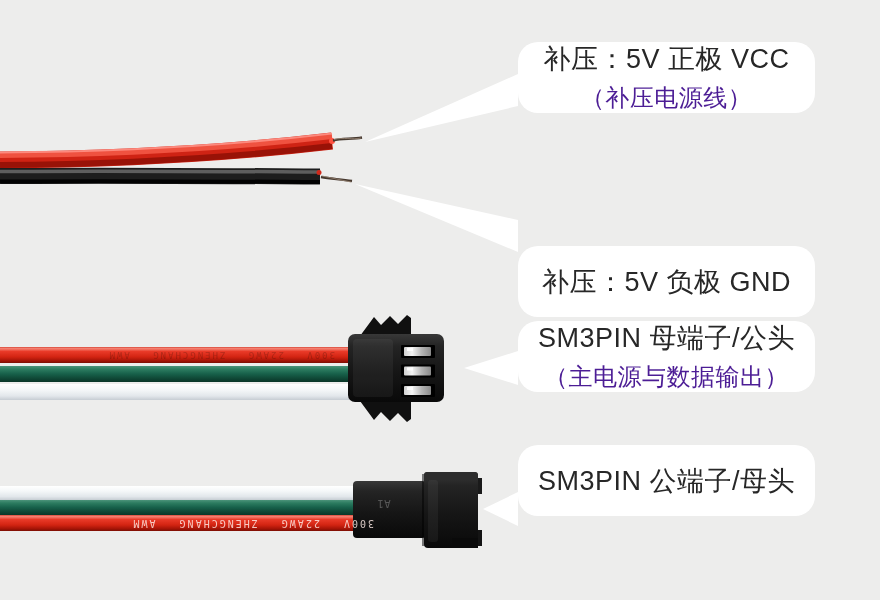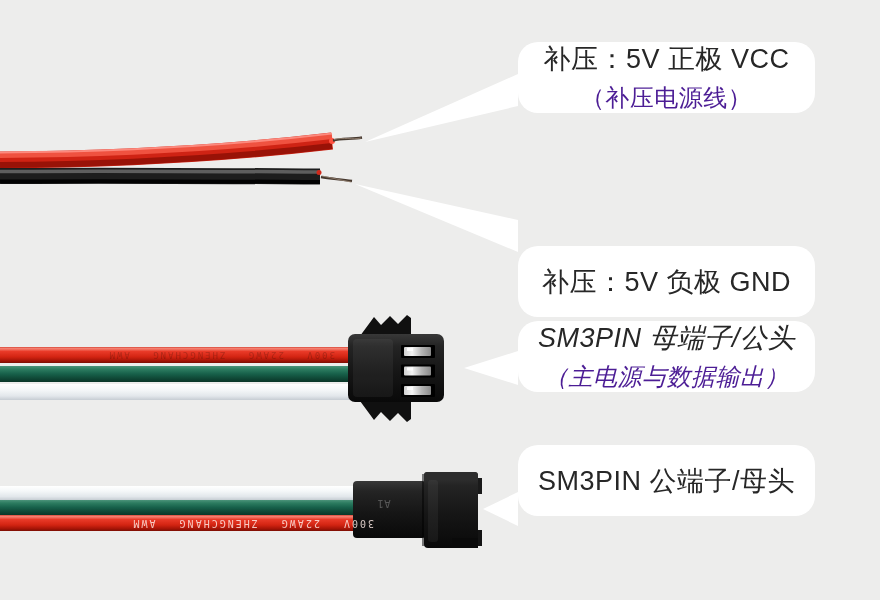--- a/index.html
+++ b/index.html
@@ -4,21 +4,21 @@
 <style>
   html,body{margin:0;padding:0;background:#ededec;}
   .stage{position:relative;width:880px;height:600px;background:#ededec;overflow:hidden;
          font-family:"Liberation Sans","DejaVu Sans",sans-serif;}
   svg.photo{position:absolute;left:0;top:0;width:880px;height:600px;display:block;}
   .callout{position:absolute;left:518px;width:297px;height:71px;background:#ffffff;
            border-radius:20px;display:flex;flex-direction:column;align-items:center;
            justify-content:center;gap:5px;text-align:center;}
   .callout .t{font-size:27px;font-weight:500;color:#272727;letter-spacing:.5px;white-space:nowrap;}
   .callout .s{font-size:24px;font-weight:500;color:#4c1d95;letter-spacing:.5px;white-space:nowrap;}
-  .c1{top:42px;} .c2{top:198px;margin-top:48px;} .c3{top:321px;font-style:italic;} .c4{top:445px;}
+  .c1{top:42px;} .c2{top:198px;margin-top:48px;} .c3{top:321px;} .c4{top:445px;}
   .wire-print{position:absolute;transform:rotate(180deg);font-size:10px;line-height:16px;
               letter-spacing:2px;word-spacing:14px;white-space:nowrap;overflow:hidden;
               font-family:"DejaVu Sans Mono","Liberation Mono",monospace;}
   .print-out{left:62px;top:515px;width:312px;height:16px;color:rgba(255,236,230,.82);}
   .print-in{left:95px;top:348px;width:240px;height:15px;color:rgba(55,16,8,.30);font-size:9px;}
   .plug-label{position:absolute;left:370px;top:496px;width:28px;height:14px;
               transform:rotate(180deg);font-size:11px;line-height:14px;color:#565656;
               text-align:center;font-family:"DejaVu Sans Mono","Liberation Mono",monospace;}
 </style>
 </head>

